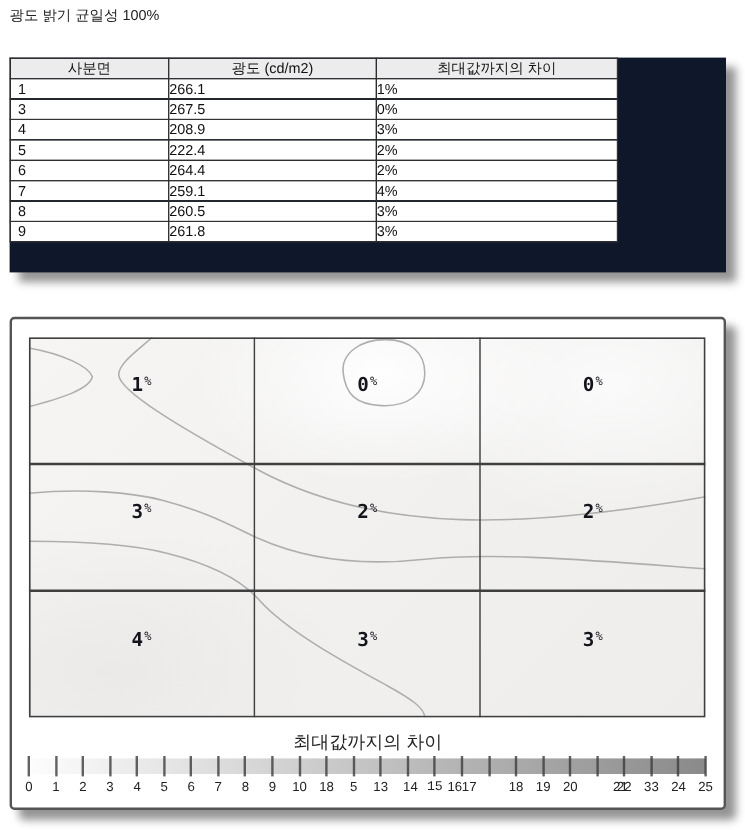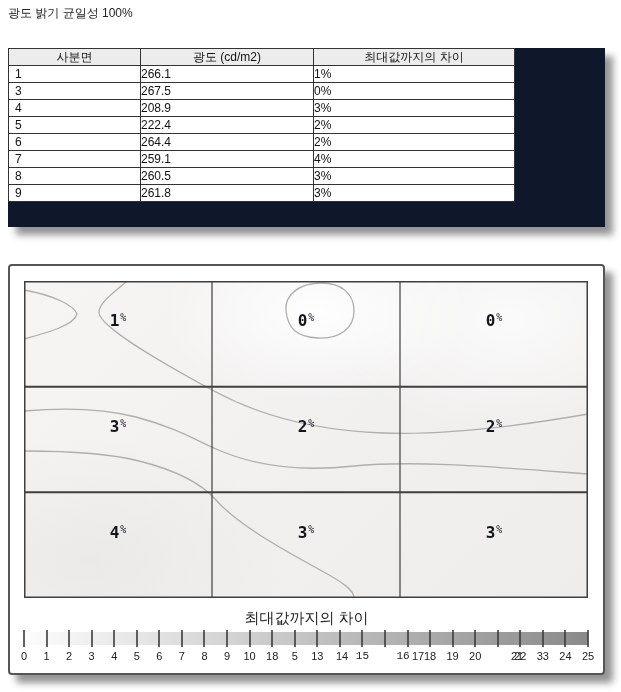--- a/index.html
+++ b/index.html
@@ -190,23 +190,23 @@
       <div class="ticknum" style="left: 250.16px;">18</div>
       <div class="tick" style="left: 283.72px;"></div>
       <div class="ticknum" style="left: 272.72px;">5</div>
       <div class="tick" style="left: 306.28px;"></div>
       <div class="ticknum" style="left: 295.28px;">13</div>
       <div class="tick" style="left: 328.84px;"></div>
       <div class="ticknum" style="left: 320px;">14</div>
       <div class="tick" style="left: 351.4px;"></div>
       <div class="ticknum" style="left: 340.4px; font-family: Liberation Mono, monospace;">15</div>
       <div class="tick" style="left: 373.96px;"></div>
-      <div class="ticknum" style="left: 381px; font-family: Liberation Mono, monospace;">16</div>
+      <div class="ticknum" style="left: 357px;">16</div>
       <div class="tick" style="left: 396.52px;"></div>
-      <div class="ticknum" style="left: 396px;">17</div>
+      <div class="ticknum" style="left: 369px;">17</div>
       <div class="tick" style="left: 419.08px;"></div>
       <div class="ticknum" style="left: 408.08px;">18</div>
       <div class="tick" style="left: 441.64px;"></div>
       <div class="ticknum" style="left: 430.64px;">19</div>
       <div class="tick" style="left: 464.2px;"></div>
       <div class="ticknum" style="left: 453.2px;">20</div>
       <div class="tick" style="left: 486.76px;"></div>
       <div class="ticknum" style="left: 495px;">21</div>
       <div class="tick" style="left: 509.32px;"></div>
       <div class="ticknum" style="left: 498.32px;">22</div>

